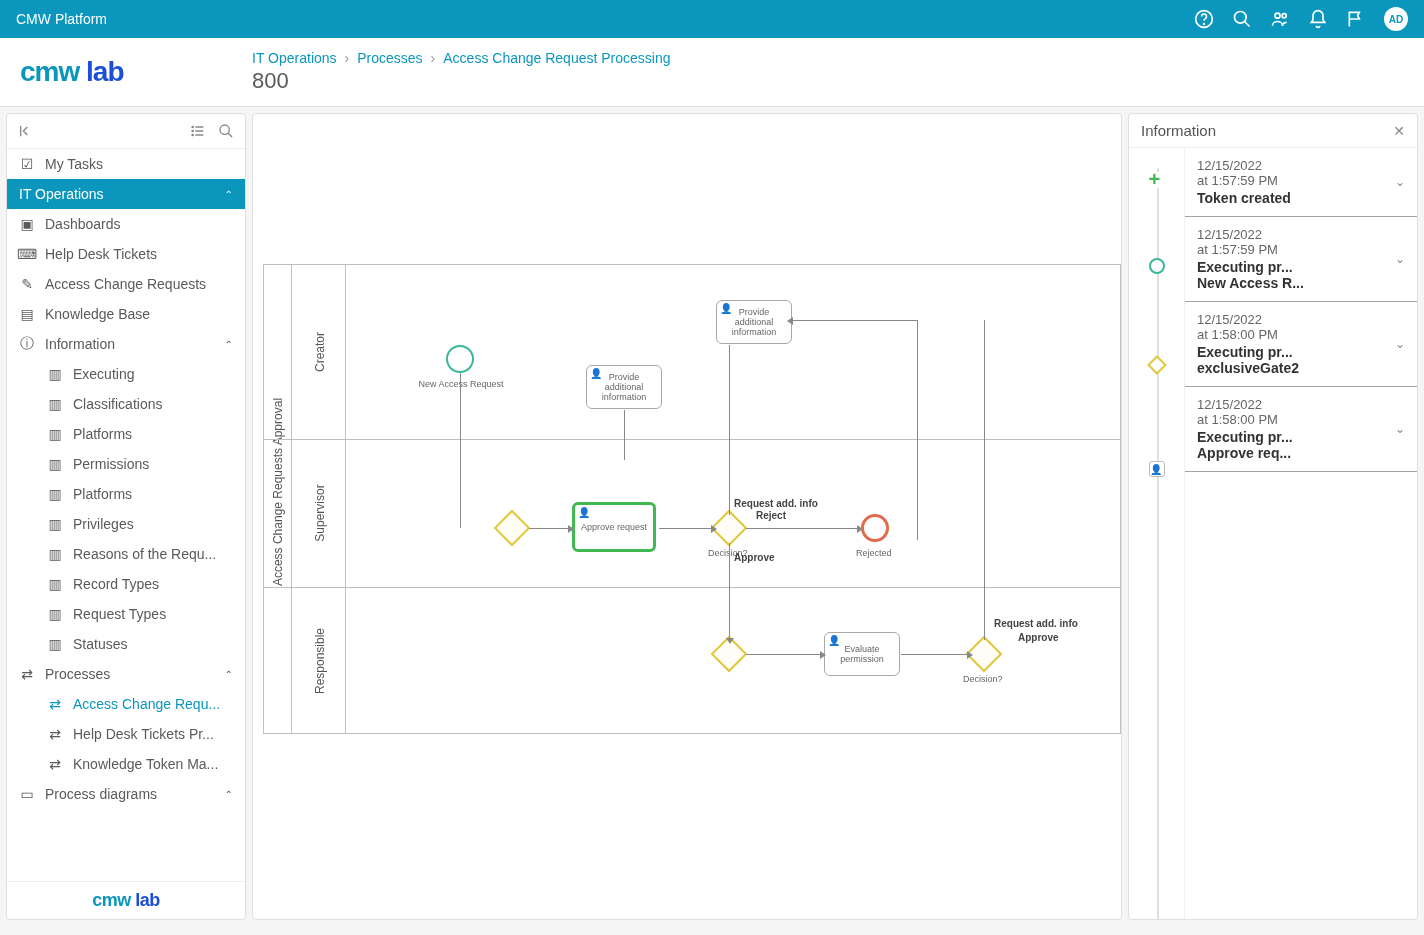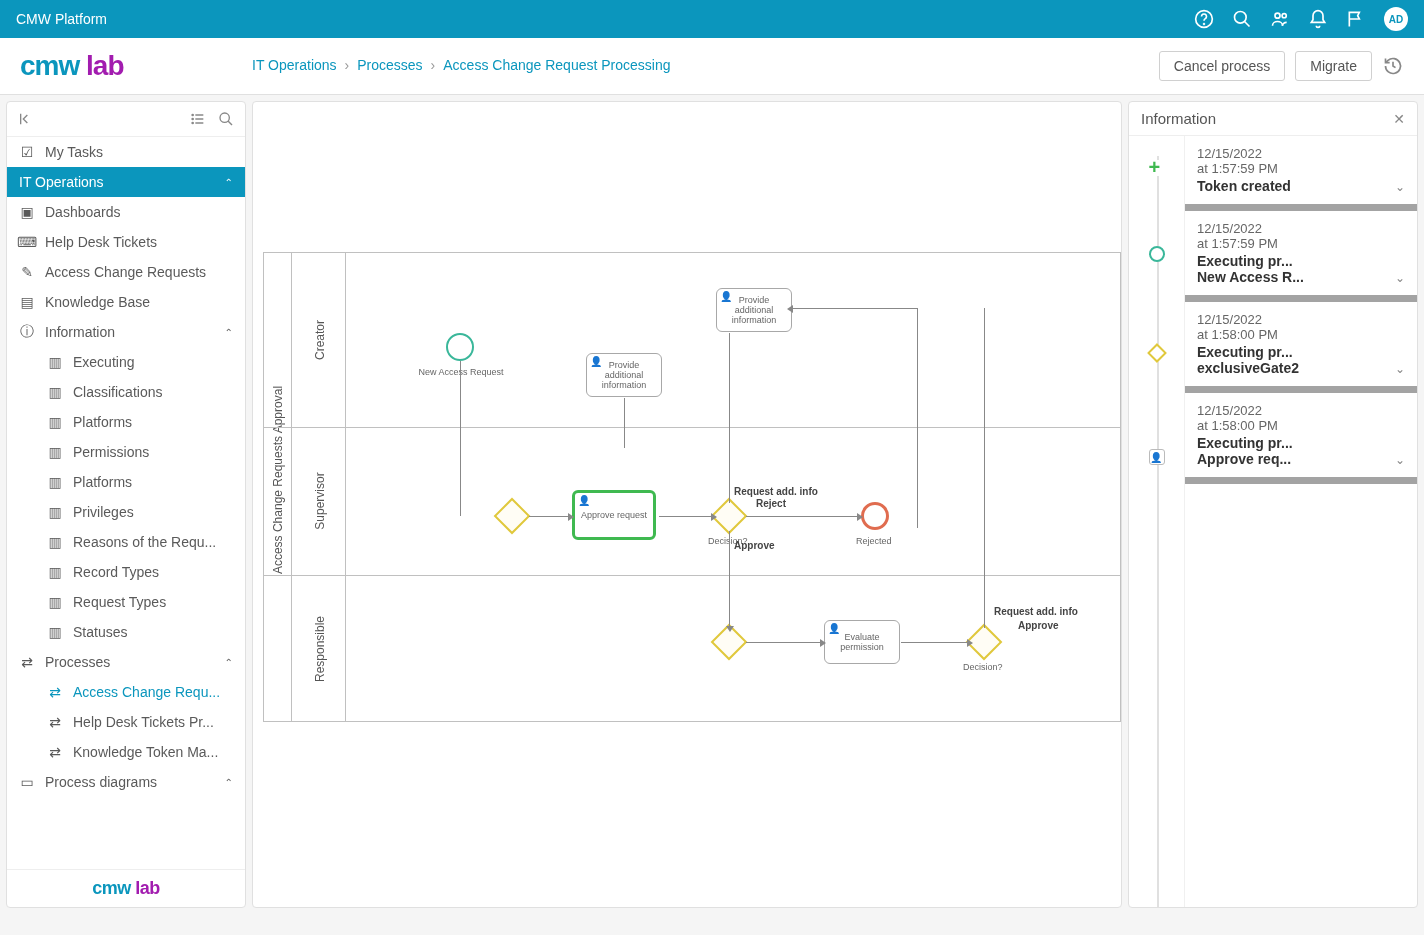--- a/index.html
+++ b/index.html
@@ -9,21 +9,21 @@
 .top-bar { height: 38px; background: #0b96bd; color: #fff; display: flex; align-items: center; padding: 0 16px; justify-content: space-between; }
 .top-bar-title { font-size: 14px; font-weight: 400; }
 .top-bar-right { display: flex; gap: 18px; align-items: center; }
 .top-icon { width: 20px; height: 20px; display: flex; align-items: center; justify-content: center; cursor: pointer; }
 .avatar-circle { width: 24px; height: 24px; border-radius: 50%; background: #fff; color: #0b96bd; display: flex; align-items: center; justify-content: center; font-size: 10px; font-weight: 600; }
 
 
 .sub-header { background: #fff; display: flex; align-items: center; padding: 12px 20px; border-bottom: 1px solid #e0e0e0; }
 .logo { font-size: 28px; font-weight: 700; letter-spacing: -1px; margin-right: 28px; width: 204px; }
 .logo-cmw { color: #0b96bd; }
-.logo-lab { color: #a21caf; }
+.logo-lab { color: #1d4ed8; }
 .breadcrumb-block { flex: 1; }
 .breadcrumb { display: flex; align-items: center; gap: 8px; color: #0b96bd; font-size: 14px; margin-bottom: 2px; }
 .breadcrumb .sep { color: #999; }
 .bc-item { cursor: pointer; }
 .process-id { font-size: 22px; color: #5a5a5a; font-weight: 400; }
 .header-actions { display: flex; gap: 10px; align-items: center; }
 .btn-plain { padding: 6px 14px; border: 1px solid #d0d0d0; background: #fff; border-radius: 3px; font-size: 14px; cursor: pointer; color: #555; }
 
 
 .layout { display: flex; height: calc(935px - 38px - 78px); }
@@ -78,21 +78,21 @@
 .info-tab.active { color: #0b96bd; border-bottom-color: #0b96bd; }
 .changelog-body { flex: 1; display: flex; overflow-y: auto; }
 .timeline-col { width: 56px; position: relative; border-right: 1px solid #f0f0f0; flex-shrink: 0; }
 .timeline-line { position: absolute; left: 50%; top: 20px; bottom: 0; width: 2px; background: #e0e0e0; }
 .timeline-marker { position: absolute; left: 50%; transform: translateX(-50%); width: 16px; height: 16px; background: #fff; }
 .tm-plus { color: #3fb950; font-size: 20px; line-height: 14px; font-weight: 700; border: none; }
 .tm-circle { border: 2px solid #3ab79a; border-radius: 50%; }
 .tm-diamond { width:14px; height:14px; border: 2px solid #e0c83c; transform: translateX(-50%) rotate(45deg); }
 .tm-user { border: 1px solid #bbb; border-radius: 3px; font-size: 10px; display:flex; align-items:center; justify-content:center; color:#888; }
 .events-col { flex: 1; }
-.log-event { border-bottom: 7px solid #a3a3a3; padding: 10px 12px; display: flex; align-items: flex-end; }
+.log-event { border-bottom: 1px solid #a3a3a3; padding: 10px 12px; display: flex; align-items: center; }
 .log-event-body { flex: 1; min-width: 0; }
 .log-date { font-size: 13px; color: #666; }
 .log-time { font-size: 13px; color: #666; }
 .log-title { font-size: 14px; font-weight: 600; color: #333; margin-top: 2px; white-space: nowrap; overflow: hidden; text-overflow: ellipsis; }
 .log-sub { font-size: 14px; font-weight: 600; color: #333; white-space: nowrap; overflow: hidden; text-overflow: ellipsis; }
 .log-chev { color: #888; font-size: 12px; cursor: pointer; }
 
 svg { display: block; }
 </style>
 </head>
@@ -142,31 +142,21 @@
     <span class="logo-cmw">cmw</span><span class="logo-lab"> lab</span>
   </div>
   <div class="breadcrumb-block">
     <div class="breadcrumb">
       <span class="bc-item">IT Operations</span>
       <span class="sep">›</span>
       <span class="bc-item">Processes</span>
       <span class="sep">›</span>
       <span class="bc-item">Access Change Request Processing</span>
     </div>
-  </div>
-  <div class="header-actions">
-    <button class="btn-plain">Cancel process</button>
-    <button class="btn-plain">Migrate</button>
-    <div class="sb-icon">
-        <svg width="20" height="20" viewBox="0 0 24 24" fill="none" stroke="#888" stroke-width="2">
-          <path d="M3 12a9 9 0 1 0 3-6.7L3 8"></path>
-          <polyline points="3 3 3 8 8 8"></polyline>
-          <polyline points="12 7 12 12 15 14"></polyline>
-        </svg>
-      </div>
+    <div class="process-id">800</div>
   </div>
 </div>
 
 <div class="layout">
 
   <div class="sidebar">
     <div class="sidebar-toolbar">
       <div class="sb-icon">
           <svg width="16" height="16" viewBox="0 0 24 24" fill="none" stroke="#888" stroke-width="2">
             <line x1="4" y1="4" x2="4" y2="20"></line>

